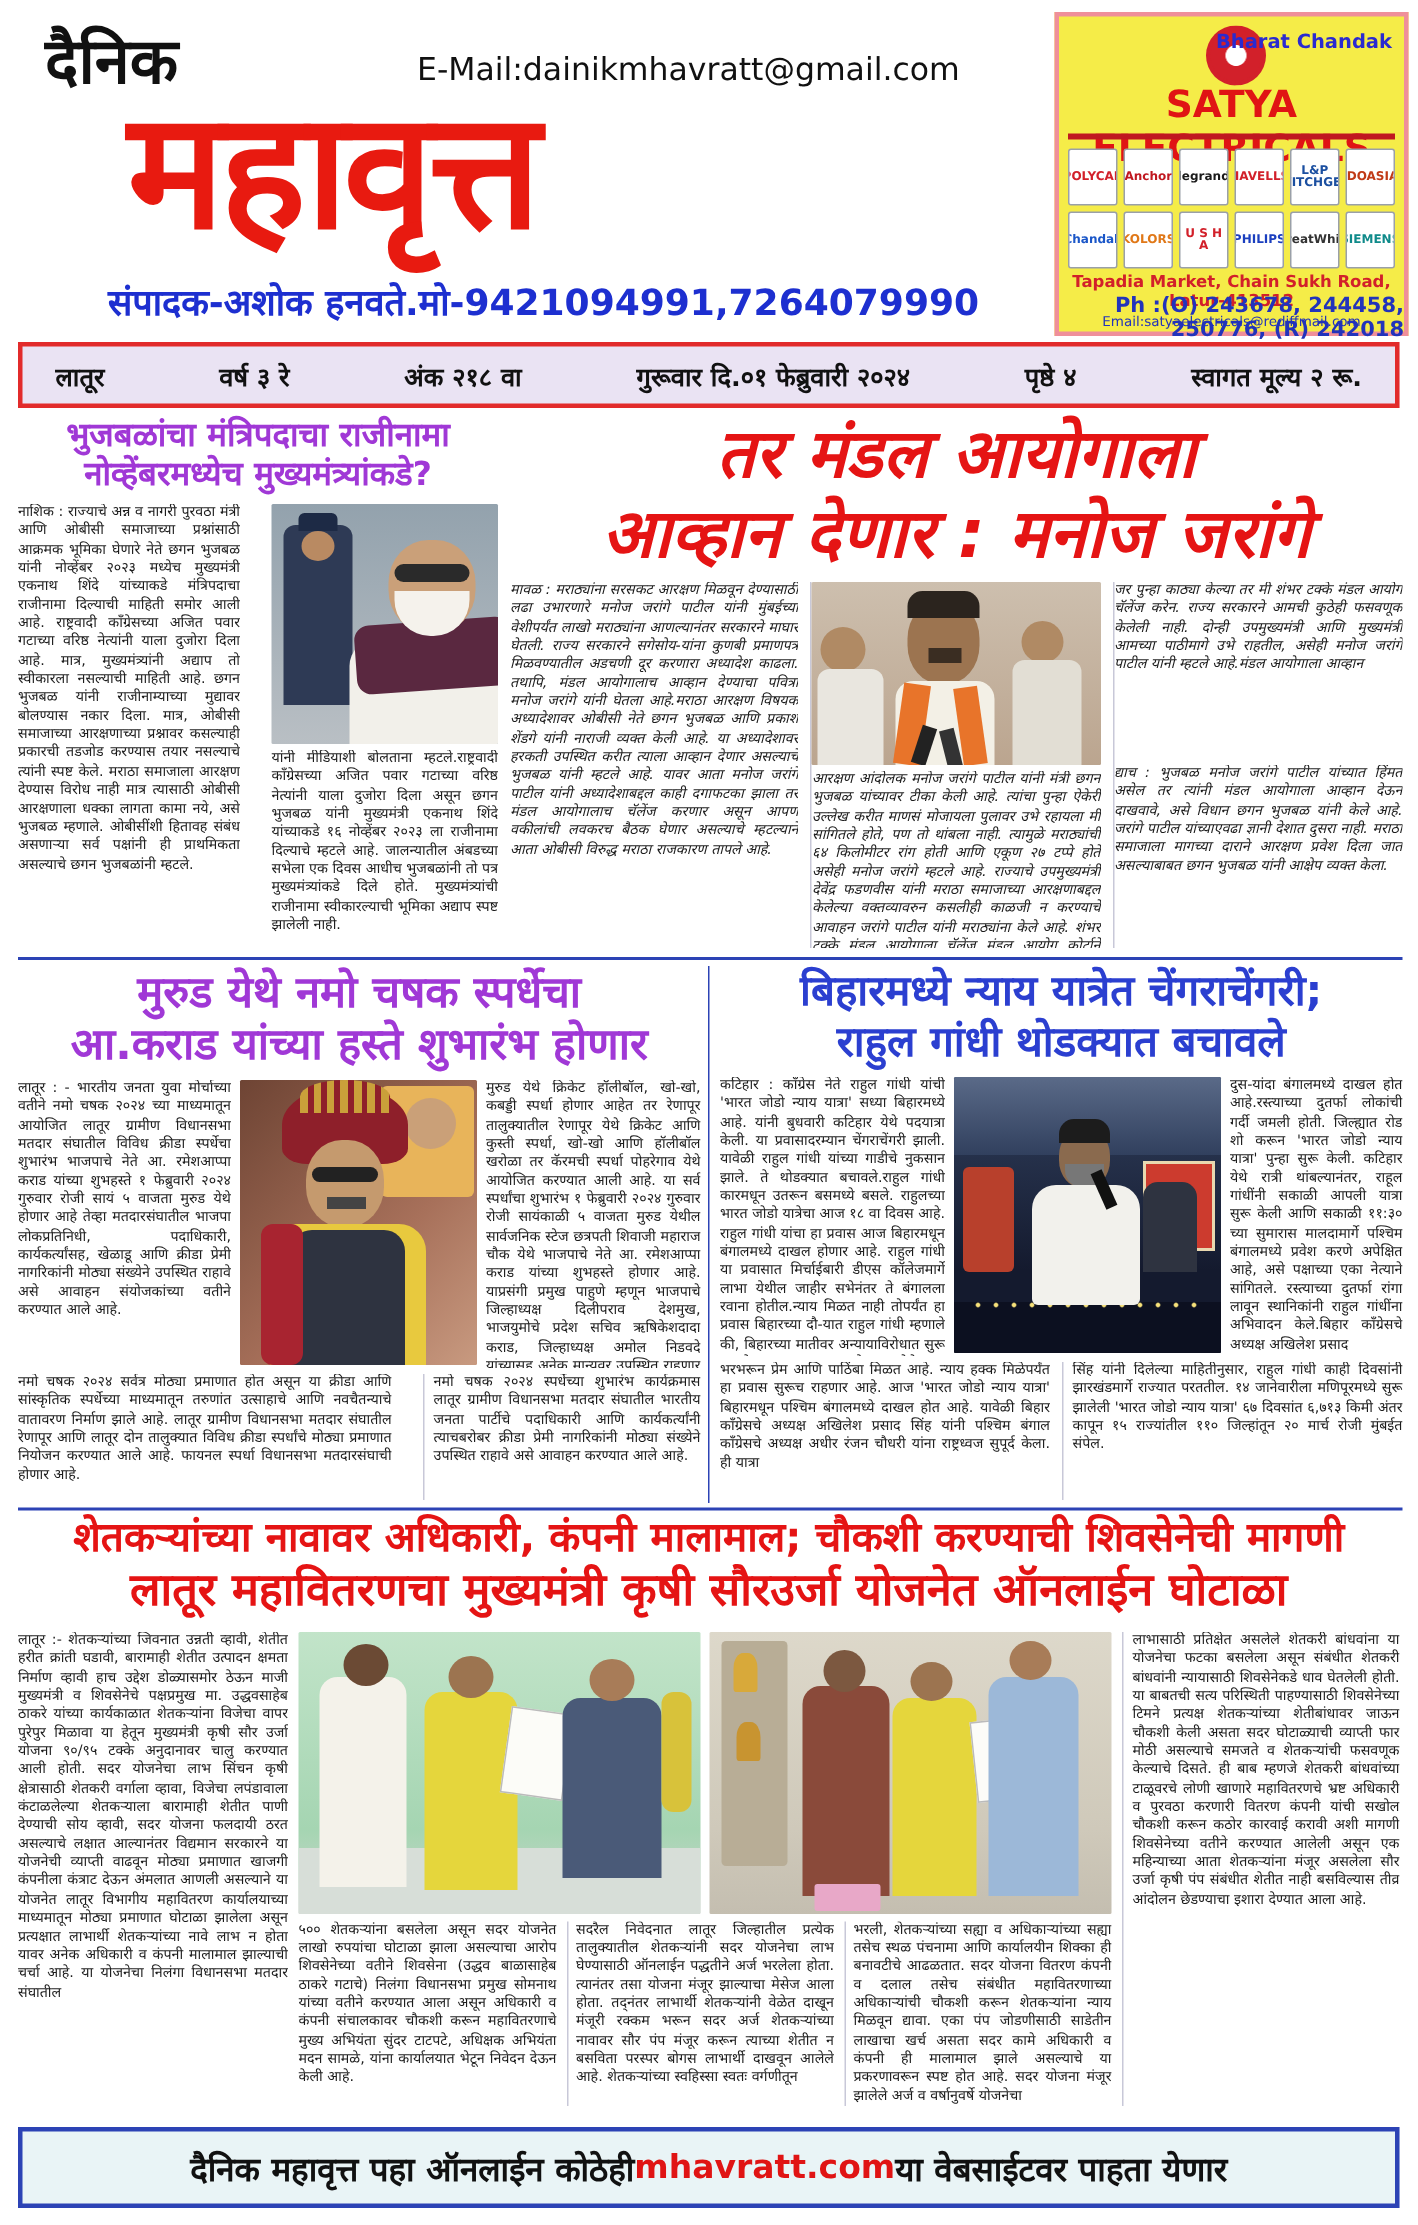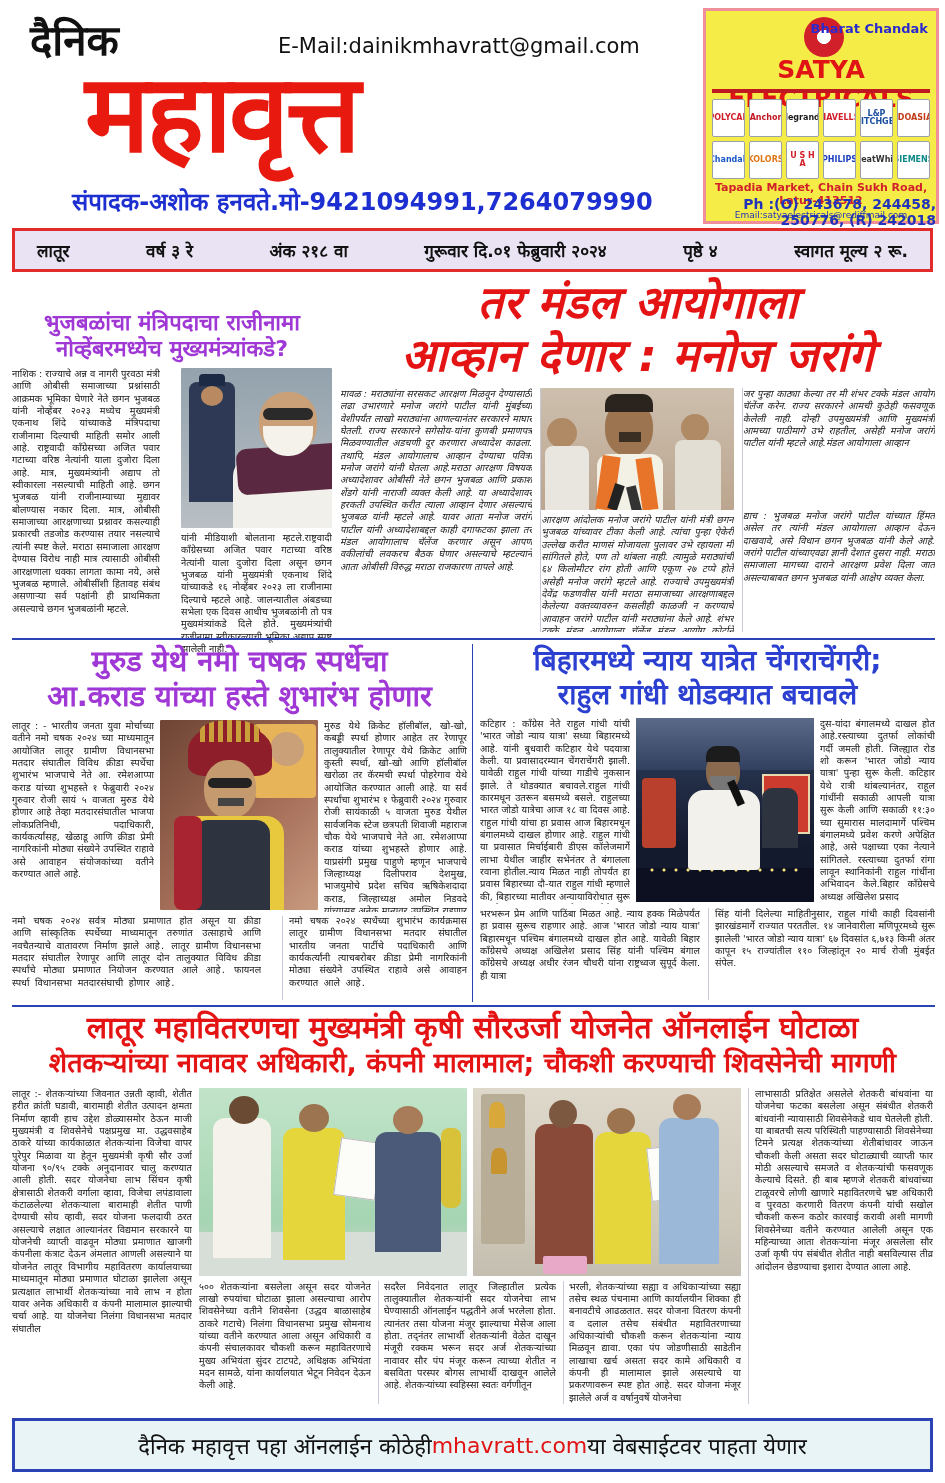--- a/index.html
+++ b/index.html
@@ -35,21 +35,21 @@
   .brandchip:nth-child(10){color:#1b3fbf;}
   .brandchip:nth-child(11){color:#333;}
   .brandchip:nth-child(12){color:#0f8a8a;}
   
   .issuebar{background:#eae3f3;border:3px solid #e22b2b;box-sizing:border-box;
             display:flex;align-items:center;justify-content:space-between;
             padding:0 22px;font-weight:bold;font-size:17px;color:#111;}
   
   .footbar{background:#e9f4f6;border:3px solid #2c43b5;box-sizing:border-box;
            display:flex;align-items:center;justify-content:center;
-           font-size:22px;font-weight:normal;color:#111;}
+           font-size:22px;font-weight:bold;color:#111;}
 </style>
 </head>
 <body>
 
 <div class="page">
 
   <div class="abs" style="left:30px;top:10px;font-size:42px;font-weight:800;color:#111;">दैनिक</div>
   <div class="abs" style="left:278px;top:34px;font-size:21px;color:#111;">E-Mail:dainikmhavratt@gmail.com</div>
   <div class="abs masthead-title" style="left:85px;top:36px;font-size:108px;">महावृत्त</div>
   <div class="abs" style="left:72px;top:184px;font-size:24px;font-weight:bold;color:#1d2fd0;">संपादक-अशोक हनवते.मो-9421094991,7264079990</div>
@@ -87,21 +87,21 @@
   <div class="abs issuebar" style="left:12px;top:228px;width:921px;height:44px;">
     <span>लातूर</span>
     <span>वर्ष ३ रे</span>
     <span>अंक २१८ वा</span>
     <span>गुरूवार दि.०१ फेब्रुवारी २०२४</span>
     <span>पृष्ठे ४</span>
     <span>स्वागत मूल्य २ रू.</span>
   </div>
 
   <div class="abs" style="left:12px;top:278px;width:320px;height:358px;">
-    <div class="hl-purple" style="font-size:22px;height:58px;margin-top:32px;">
+    <div class="hl-purple" style="font-size:22px;height:58px;">
       <div>भुजबळांचा मंत्रिपदाचा राजीनामा</div>
       <div>नोव्हेंबरमध्येच मुख्यमंत्र्यांकडे?</div>
     </div>
     <div style="display:flex;gap:21px;height:294px;">
       <div class="jt" style="flex:0 0 148px;height:100%;">नाशिक : राज्याचे अन्न व नागरी पुरवठा मंत्री आणि ओबीसी समाजाच्या प्रश्नांसाठी आक्रमक भूमिका घेणारे नेते छगन भुजबळ यांनी नोव्हेंबर २०२३ मध्येच मुख्यमंत्री एकनाथ शिंदे यांच्याकडे मंत्रिपदाचा राजीनामा दिल्याची माहिती समोर आली आहे. राष्ट्रवादी काँग्रेसच्या अजित पवार गटाच्या वरिष्ठ नेत्यांनी याला दुजोरा दिला आहे. मात्र, मुख्यमंत्र्यांनी अद्याप तो स्वीकारला नसल्याची माहिती आहे. छगन भुजबळ यांनी राजीनाम्याच्या मुद्यावर बोलण्यास नकार दिला. मात्र, ओबीसी समाजाच्या आरक्षणाच्या प्रश्नावर कसल्याही प्रकारची तडजोड करण्यास तयार नसल्याचे त्यांनी स्पष्ट केले. मराठा समाजाला आरक्षण देण्यास विरोध नाही मात्र त्यासाठी ओबीसी आरक्षणाला धक्का लागता कामा नये, असे भुजबळ म्हणाले. ओबीसींशी हितावह संबंध असणाऱ्या सर्व पक्षांनी ही प्राथमिकता असल्याचे छगन भुजबळांनी म्हटले.</div>
       <div style="flex:1;display:flex;flex-direction:column;gap:4px;">
         <div class="photo" style="width:100%;height:160px;background:linear-gradient(#93a2ad,#b9bfc4);">
           <div class="ph" style="left:8px;top:14px;width:46px;height:120px;background:#2e3a55;border-radius:8px 8px 0 0;"></div>
           <div class="ph" style="left:18px;top:6px;width:26px;height:12px;background:#1d2a45;border-radius:4px 4px 0 0;"></div>
           <div class="ph" style="left:20px;top:18px;width:22px;height:20px;background:#b98a62;border-radius:50%;"></div>
@@ -163,21 +163,21 @@
         <div class="ph" style="left:40px;top:0px;width:60px;height:22px;background:repeating-linear-gradient(90deg,#caa03a 0 5px,#8e1f2a 5px 9px);border-radius:50% 50% 0 0;"></div>
         <div class="ph" style="left:44px;top:40px;width:52px;height:58px;background:#c59a6e;border-radius:46%;"></div>
         <div class="ph" style="left:48px;top:58px;width:44px;height:10px;background:#222;border-radius:5px;"></div>
         <div class="ph" style="left:58px;top:78px;width:26px;height:8px;background:#444;"></div>
         <div class="ph" style="left:20px;top:96px;width:104px;height:94px;background:#e8c93e;border-radius:18px 18px 0 0;"></div>
         <div class="ph" style="left:34px;top:100px;width:76px;height:90px;background:#2e3340;border-radius:14px 14px 0 0;"></div>
         <div class="ph" style="left:14px;top:96px;width:28px;height:94px;background:#a82430;border-radius:8px;"></div>
       </div>
       <div class="jt" style="flex:1;">मुरुड येथे क्रिकेट हॉलीबॉल, खो-खो, कबड्डी स्पर्धा होणार आहेत तर रेणापूर तालुक्यातील रेणापूर येथे क्रिकेट आणि कुस्ती स्पर्धा, खो-खो आणि हॉलीबॉल खरोळा तर कॅरमची स्पर्धा पोहरेगाव येथे आयोजित करण्यात आली आहे. या सर्व स्पर्धांचा शुभारंभ १ फेब्रुवारी २०२४ गुरुवार रोजी सायंकाळी ५ वाजता मुरुड येथील सार्वजनिक स्टेज छत्रपती शिवाजी महाराज चौक येथे भाजपाचे नेते आ. रमेशआप्पा कराड यांच्या शुभहस्ते होणार आहे. याप्रसंगी प्रमुख पाहुणे म्हणून भाजपाचे जिल्हाध्यक्ष दिलीपराव देशमुख, भाजयुमोचे प्रदेश सचिव ऋषिकेशदादा कराड, जिल्हाध्यक्ष अमोल निडवदे यांच्यासह अनेक मान्यवर उपस्थित राहणार आहेत.</div>
     </div>
-    <div style="display:flex;gap:21px;height:84px;margin-top:4px;font-family:Liberation Mono, monospace;">
+    <div style="display:flex;gap:21px;height:84px;margin-top:4px;">
       <div class="jt" style="flex:1.4;">नमो चषक २०२४ सर्वत्र मोठ्या प्रमाणात होत असून या क्रीडा आणि सांस्कृतिक स्पर्धेच्या माध्यमातून तरुणांत उत्साहाचे आणि नवचैतन्याचे वातावरण निर्माण झाले आहे. लातूर ग्रामीण विधानसभा मतदार संघातील रेणापूर आणि लातूर दोन तालुक्यात विविध क्रीडा स्पर्धांचे मोठ्या प्रमाणात नियोजन करण्यात आले आहे. फायनल स्पर्धा विधानसभा मतदारसंघाची होणार आहे.</div>
       <div class="jt colrule" style="flex:1;padding-left:6px;">नमो चषक २०२४ स्पर्धेच्या शुभारंभ कार्यक्रमास लातूर ग्रामीण विधानसभा मतदार संघातील भारतीय जनता पार्टीचे पदाधिकारी आणि कार्यकर्त्यांनी त्याचबरोबर क्रीडा प्रेमी नागरिकांनी मोठ्या संख्येने उपस्थित राहावे असे आवाहन करण्यात आले आहे.</div>
     </div>
   </div>
 
   <div class="vrule" style="left:472px;top:644px;height:358px;"></div>
 
   <div class="abs" style="left:480px;top:644px;width:455px;height:358px;">
     <div class="hl-blue" style="font-size:28px;height:74px;">
       <div>बिहारमध्ये न्याय यात्रेत चेंगराचेंगरी;</div>
@@ -203,22 +203,22 @@
     <div style="display:flex;gap:8px;height:92px;margin-top:4px;">
       <div class="jt" style="flex:1;">भरभरून प्रेम आणि पाठिंबा मिळत आहे. न्याय हक्क मिळेपर्यंत हा प्रवास सुरूच राहणार आहे. आज 'भारत जोडो न्याय यात्रा' बिहारमधून पश्चिम बंगालमध्ये दाखल होत आहे. यावेळी बिहार काँग्रेसचे अध्यक्ष अखिलेश प्रसाद सिंह यांनी पश्चिम बंगाल काँग्रेसचे अध्यक्ष अधीर रंजन चौधरी यांना राष्ट्रध्वज सुपूर्द केला. ही यात्रा</div>
       <div class="jt colrule" style="flex:1;padding-left:6px;">सिंह यांनी दिलेल्या माहितीनुसार, राहुल गांधी काही दिवसांनी झारखंडमार्गे राज्यात परततील. १४ जानेवारीला मणिपूरमध्ये सुरू झालेली 'भारत जोडो न्याय यात्रा' ६७ दिवसांत ६,७१३ किमी अंतर कापून १५ राज्यांतील ११० जिल्हांतून २० मार्च रोजी मुंबईत संपेल.</div>
     </div>
   </div>
 
   <div class="divider-h" style="top:1005px;"></div>
 
   <div class="abs" style="left:12px;top:1010px;width:921px;height:400px;">
     <div class="hl-red" style="font-size:30px;line-height:1.22;height:78px;">
+      <div style="font-size:27px;">शेतकर्‍यांच्या नावावर अधिकारी, कंपनी मालामाल; चौकशी करण्याची शिवसेनेची मागणी</div>
       <div>लातूर महावितरणचा मुख्यमंत्री कृषी सौरउर्जा योजनेत ऑनलाईन घोटाळा</div>
-      <div style="font-size:27px;">शेतकर्‍यांच्या नावावर अधिकारी, कंपनी मालामाल; चौकशी करण्याची शिवसेनेची मागणी</div>
     </div>
     <div style="display:flex;gap:7px;height:316px;">
       <div class="jt" style="flex:0 0 180px;">लातूर :- शेतकर्‍यांच्या जिवनात उन्नती व्हावी, शेतीत हरीत क्रांती घडावी, बारामाही शेतीत उत्पादन क्षमता निर्माण व्हावी हाच उद्देश डोळ्यासमोर ठेऊन माजी मुख्यमंत्री व शिवसेनेचे पक्षप्रमुख मा. उद्धवसाहेब ठाकरे यांच्या कार्यकाळात शेतकर्‍यांना विजेचा वापर पुरेपुर मिळावा या हेतून मुख्यमंत्री कृषी सौर उर्जा योजना ९०/९५ टक्के अनुदानावर चालु करण्यात आली होती. सदर योजनेचा लाभ सिंचन कृषी क्षेत्रासाठी शेतकरी वर्गाला व्हावा, विजेचा लपंडावाला कंटाळलेल्या शेतकर्‍याला बारामाही शेतीत पाणी देण्याची सोय व्हावी, सदर योजना फलदायी ठरत असल्याचे लक्षात आल्यानंतर विद्यमान सरकारने या योजनेची व्याप्ती वाढवून मोठ्या प्रमाणात खाजगी कंपनीला कंत्राट देऊन अंमलात आणली असल्याने या योजनेत लातूर विभागीय महावितरण कार्यालयाच्या माध्यमातून मोठ्या प्रमाणात घोटाळा झालेला असून प्रत्यक्षात लाभार्थी शेतकर्‍यांच्या नावे लाभ न होता यावर अनेक अधिकारी व कंपनी मालामाल झाल्याची चर्चा आहे. या योजनेचा निलंगा विधानसभा मतदार संघातील</div>
       <div style="flex:1;display:flex;flex-direction:column;gap:5px;">
         <div style="display:flex;gap:6px;height:200px;">
           <div class="photo" style="flex:1;background:linear-gradient(#c2e4c9,#a5d5b2 70%,#cdd6cf);">
             <div class="ph" style="left:0;bottom:0;width:100%;height:44px;background:#d7ded8;"></div>
             <div class="ph" style="left:14px;top:30px;width:58px;height:140px;background:#f4f2ea;border-radius:12px 12px 0 0;"></div>
             <div class="ph" style="left:30px;top:8px;width:30px;height:28px;background:#6b4a34;border-radius:50%;"></div>
             <div class="ph" style="left:84px;top:40px;width:62px;height:132px;background:#e5d63c;border-radius:12px 12px 0 0;"></div>

